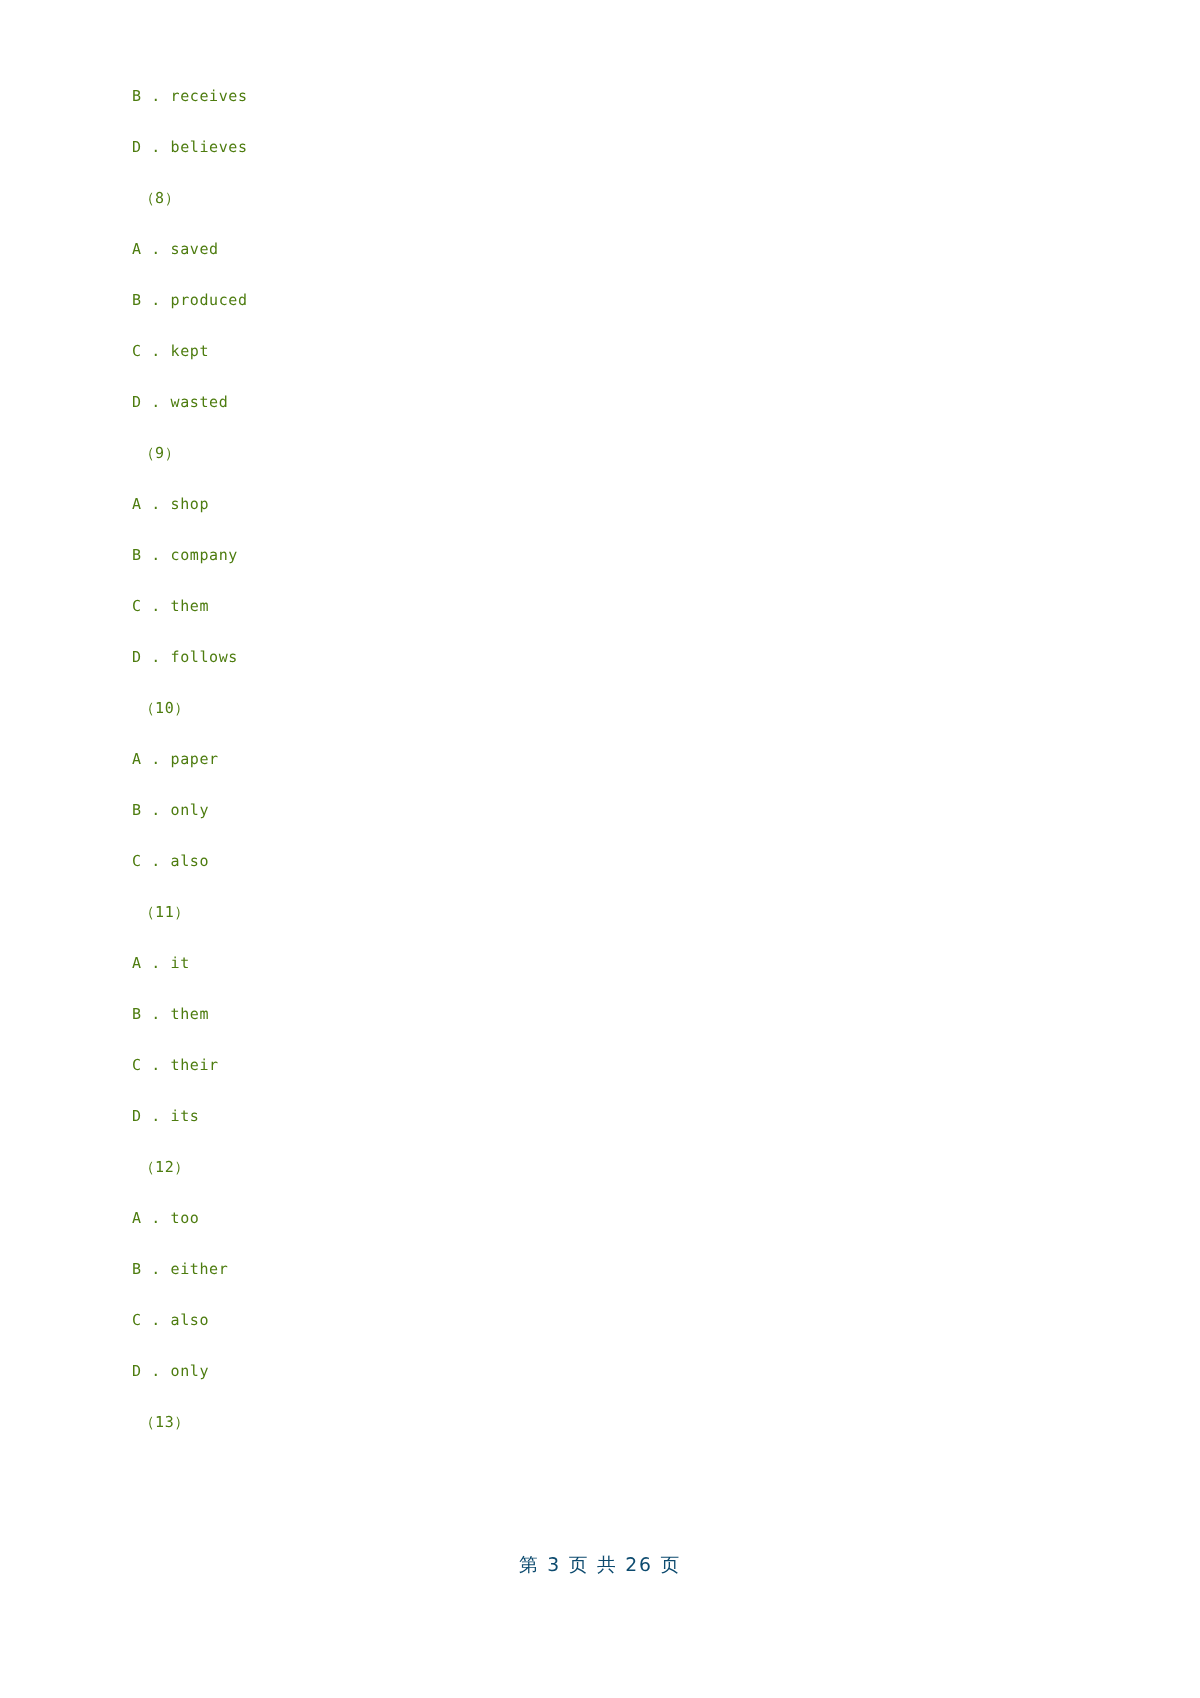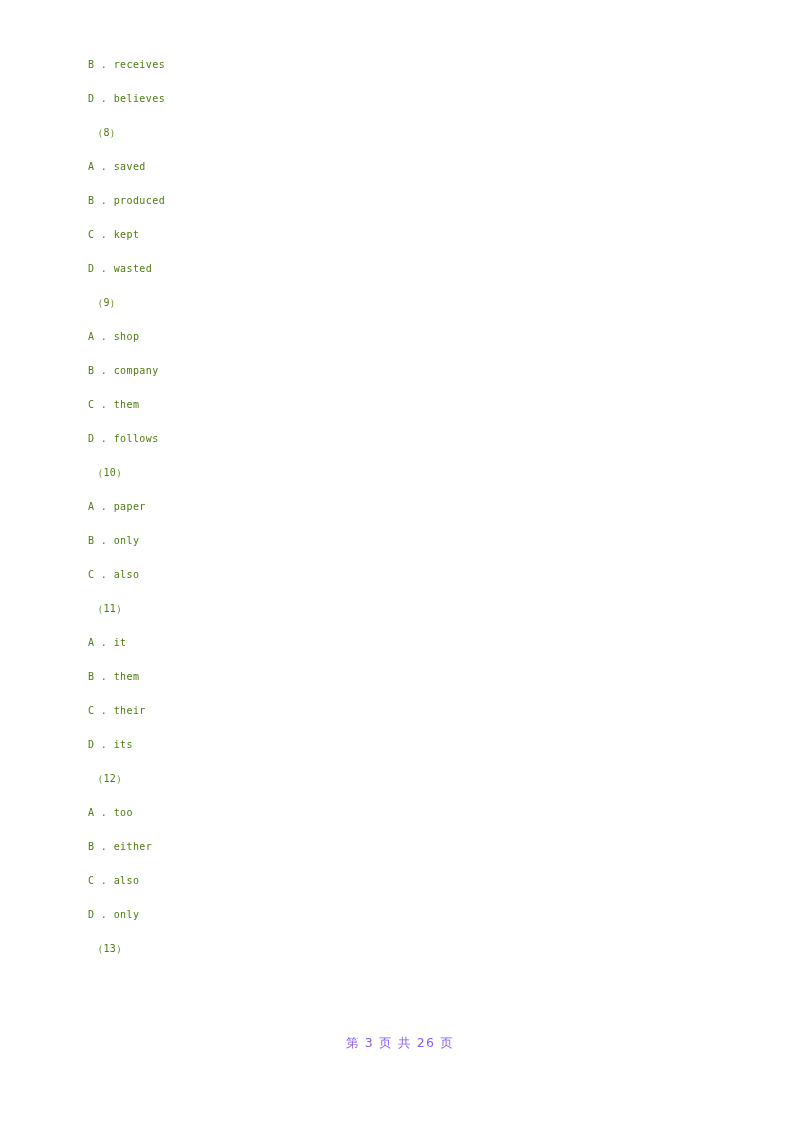--- a/index.html
+++ b/index.html
@@ -52,21 +52,21 @@
 
   #footer {
     position: absolute;
     left: 0;
     top: 1031px;
     width: 800px;
     text-align: center;
     font-size: 12.5px;
     line-height: 24px;
     letter-spacing: 1.2px;
-    color: #8b5cf6;
+    color: #0c4a6e;
     white-space: pre;
     font-family: "DejaVu Sans", "Liberation Sans", sans-serif;
   }
 </style>
 </head>
 <body>
 
 <div id="page">
 
   <div id="content">

